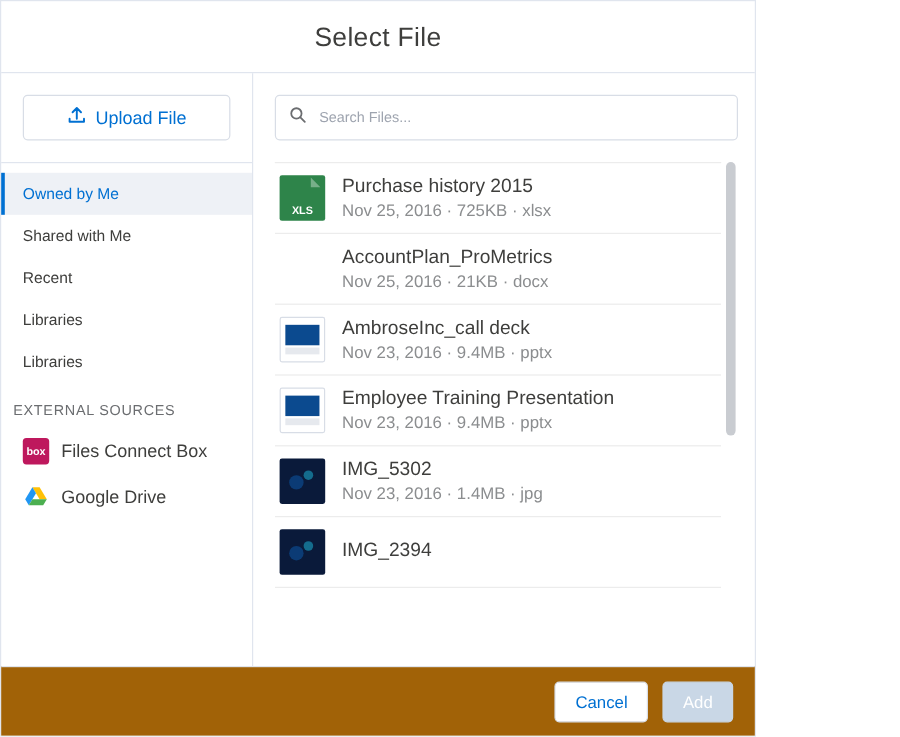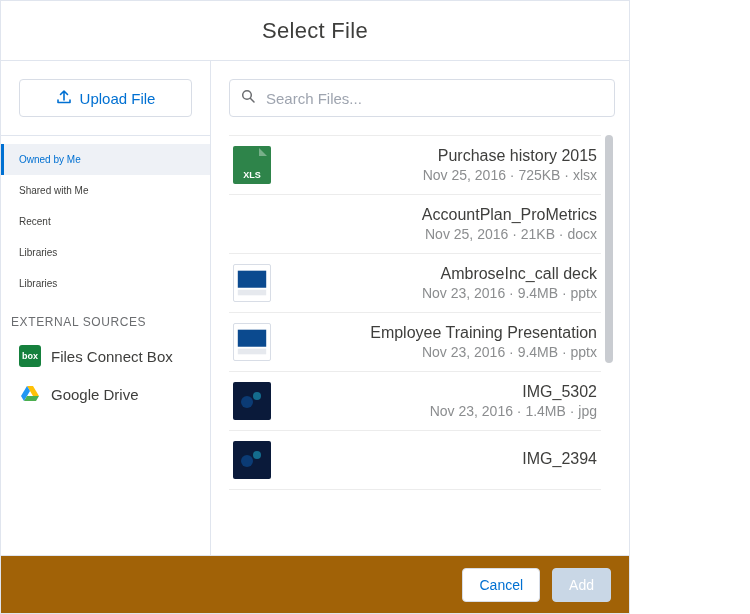--- a/index.html
+++ b/index.html
@@ -9,39 +9,39 @@
   .header { height: 60px; display: flex; align-items: center; justify-content: center; border-bottom: 1px solid #e0e5ee; }
   .header h1 { font-size: 22px; font-weight: 400; color: #3e3e3c; letter-spacing: .3px; }
 
   .body { flex: 1; display: flex; min-height: 0; }
 
   .sidebar { width: 210px; border-right: 1px solid #e0e5ee; padding: 18px 0 0 0; display: flex; flex-direction: column; }
   .upload-wrap { padding: 0 18px 18px 18px; border-bottom: 1px solid #e0e5ee; }
   .upload-btn { width: 100%; height: 38px; background: #fff; border: 1px solid #d8dde6; border-radius: 4px; color: #0070d2; font-size: 15px; display: flex; align-items: center; justify-content: center; gap: 8px; cursor: pointer; }
 
   .nav { padding-top: 8px; }
-  .nav-item { display: flex; align-items: center; padding: 10px 18px; font-size: 10px; color: #3e3e3c; cursor: pointer; }
+  .nav-item { display: flex; align-items: center; padding: 10px 18px; font-size: 13px; color: #3e3e3c; cursor: pointer; }
   .nav-item.selected { background: #eef1f6; color: #0070d2; border-left: 3px solid #0070d2; padding-left: 15px; }
 
   .ext-header { padding: 16px 18px 8px 10px; font-size: 12px; letter-spacing: .6px; color: #6b6d70; }
   .ext-item { display: flex; align-items: center; gap: 10px; padding: 8px 18px; font-size: 15px; color: #3e3e3c; cursor: pointer; }
   .ext-icon { width: 22px; height: 22px; display: inline-flex; align-items: center; justify-content: center; }
 
   .main { flex: 1; display: flex; flex-direction: column; padding: 18px 14px 0 18px; min-width: 0; position: relative; }
   .search-wrap { position: relative; margin-bottom: 18px; }
-  .search-input { width: 100%; height: 38px; border: 1px solid #d8dde6; border-radius: 4px; padding: 0 12px 0 36px; font-size: 15px; color: #3e3e3c; background: #fff; }
+  .search-input { width: 100%; height: 38px; border: 1px solid #d8dde6; border-radius: 4px; padding: 0 12px 0 36px; font-size: 12px; color: #3e3e3c; background: #fff; }
   .search-input::placeholder { color: #9ea4af; }
   .search-icon-wrap { position: absolute; left: 12px; top: 50%; transform: translateY(-50%); color: #6b6d70; }
 
   .list-area { position: relative; flex: 1; min-height: 0; }
   .file-list { position: absolute; left: 0; right: 14px; top: 0; bottom: 0; overflow: hidden; border-top: 1px solid #ececec; }
   .file-row { display: flex; align-items: center; gap: 14px; padding: 10px 4px; border-bottom: 1px solid #ececec; cursor: pointer; }
   .thumb { width: 38px; height: 38px; border-radius: 2px; flex-shrink: 0; display: flex; align-items: flex-end; justify-content: center; padding-bottom: 4px; font-size: 9px; font-weight: 700; color: #fff; position: relative; overflow: hidden; }
   .thumb svg { position: absolute; inset: 0; }
-  .file-meta { flex: 1; min-width: 0; text-align: right; }
+  .file-meta { flex: 1; min-width: 0; }
   .file-name { font-size: 16px; color: #3e3e3c; margin-bottom: 2px; white-space: nowrap; overflow: hidden; text-overflow: ellipsis; }
   .file-sub { font-size: 14px; color: #8b8d8f; }
 
   .scrollbar { position: absolute; right: 2px; top: 0; width: 8px; height: 228px; background: #c9ccd1; border-radius: 4px; }
 
   .footer { height: 58px; border-top: 1px solid #e0e5ee; display: flex; align-items: center; justify-content: flex-end; padding: 0 18px; gap: 12px; background: #a16207; }
   .btn { height: 34px; padding: 0 16px; border: 1px solid #d8dde6; background: #fff; border-radius: 4px; font-size: 14px; color: #0070d2; cursor: pointer; }
   .btn.primary { background: #c9d7e6; color: #fff; border-color: #c9d7e6; cursor: default; }
 </style>
 </head>
@@ -81,21 +81,21 @@
             <span>Libraries</span>
           </div>
           <div class="nav-item">
             <span>Libraries</span>
           </div>
         </div>
 
       <div class="ext-header">EXTERNAL SOURCES</div>
       <div id="ext">
           <div class="ext-item">
-            <span class="ext-icon" style="background:#15803d;border-radius:3px;color:#fff;font-size:9px;font-weight:700;">box</span>
+            <span class="ext-icon" style="background:#be185d;border-radius:3px;color:#fff;font-size:9px;font-weight:700;">box</span>
             <span>Files Connect Box</span>
           </div>
           <div class="ext-item">
             <span class="ext-icon">
               <svg width="20" height="20" viewBox="0 0 20 20">
                 <polygon points="7,2 13,2 19,12 13,12" fill="#FFC107"></polygon>
                 <polygon points="7,2 1,12 4,17 10,7" fill="#2196F3"></polygon>
                 <polygon points="4,17 16,17 19,12 7,12" fill="#4CAF50"></polygon>
               </svg>
             </span>

